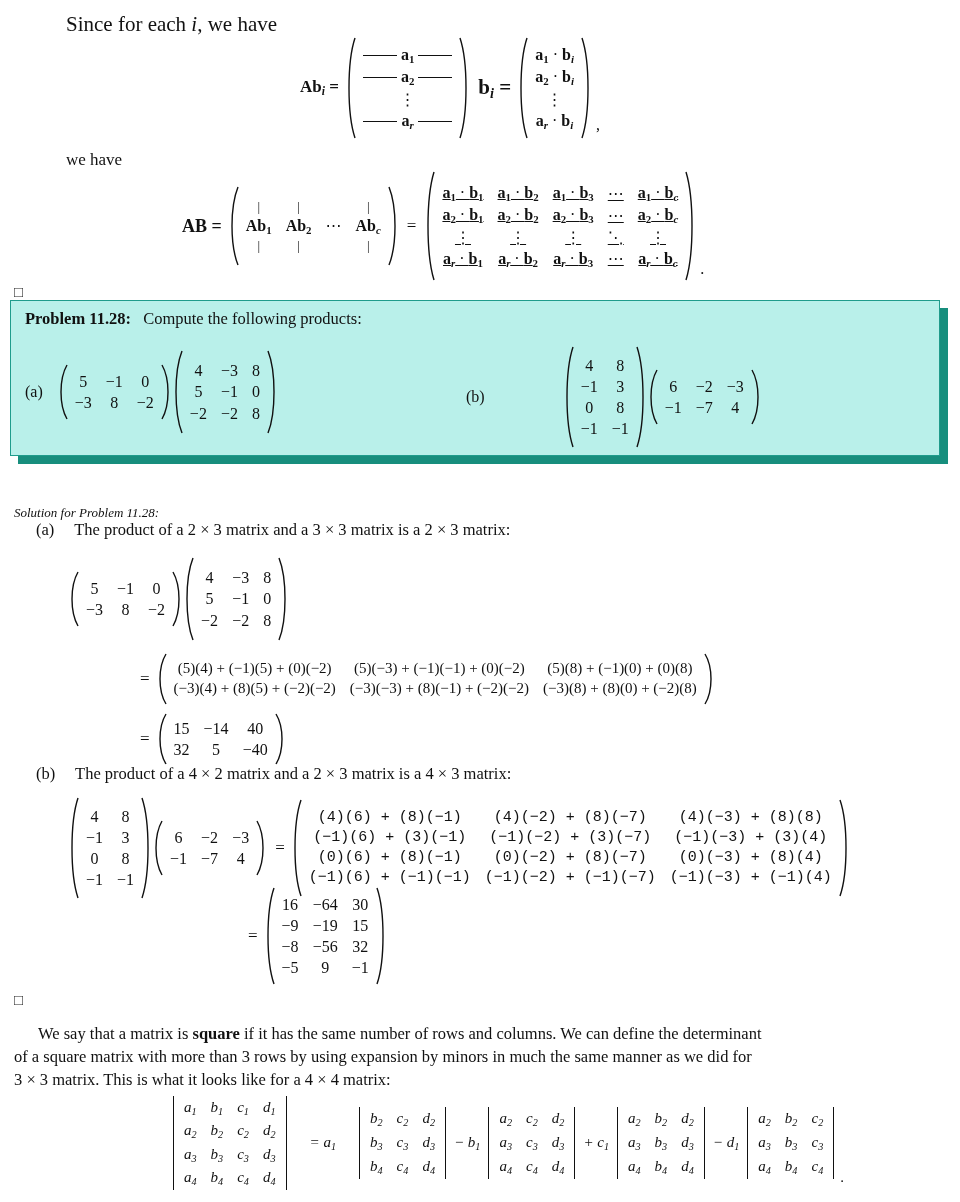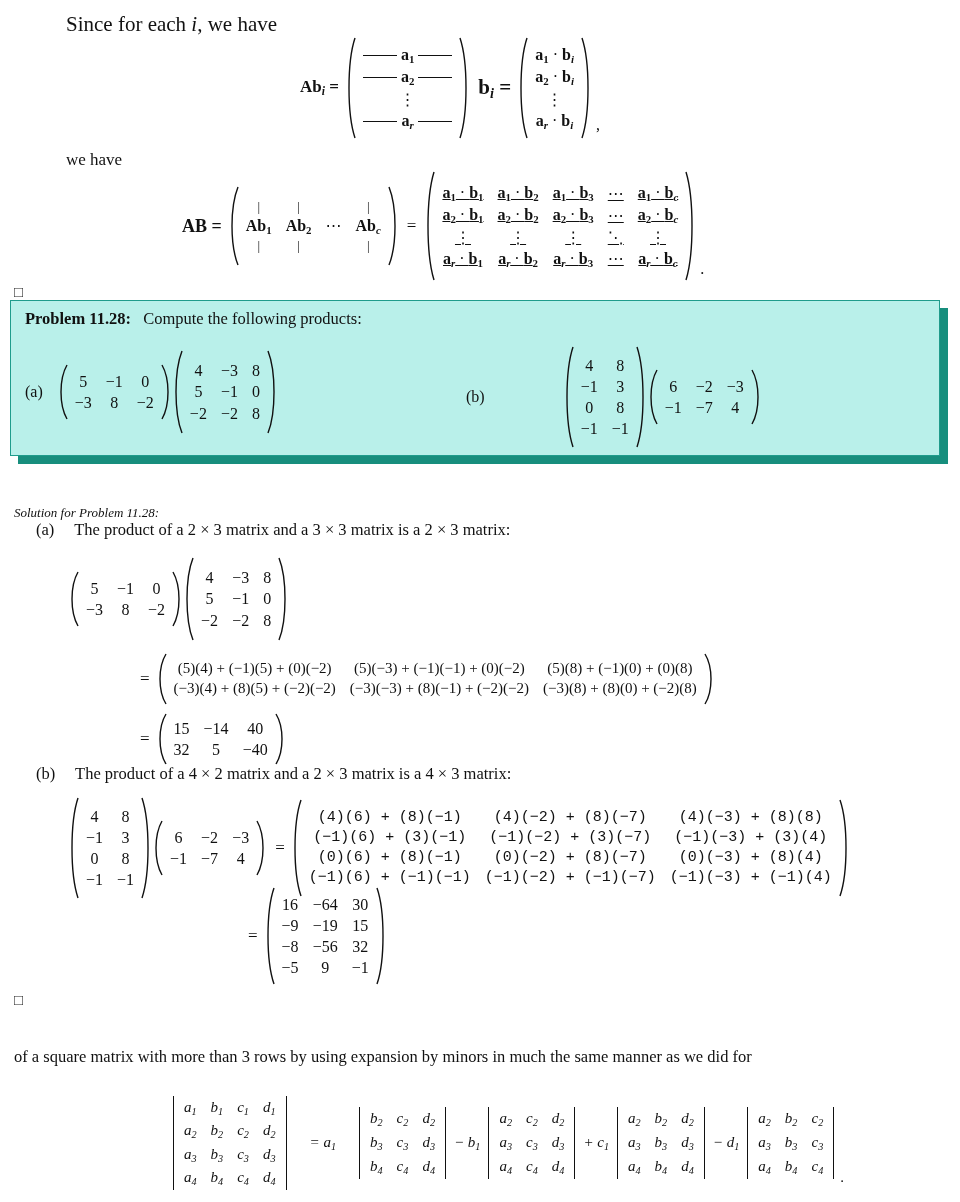--- a/index.html
+++ b/index.html
@@ -487,21 +487,25 @@
       <span class="paren">
           <svg viewBox="0 0 11 100" preserveAspectRatio="none">
             <path d="M1 2 C9 25, 9 75, 1 98" stroke="#111" fill="none" stroke-width="1.4"></path>
           </svg>
         </span>
     </span>
   </div>
 
   <div class="qmark" style="left:14px;top:992px;">□</div>
 
+  <div class="ln" style="left:38px;top:1024px;font-size:16.5px;">
+    We say that a matrix is <span class="bf">square</span> if it has the same number of rows and columns. We can define the determinant
+  </div>
   <div class="ln" style="left:14px;top:1047px;font-size:16.5px;">of a square matrix with more than 3 rows by using expansion by minors in much the same manner as we did for</div>
+  <div class="ln" style="left:14px;top:1070px;font-size:16.5px;">3 × 3 matrix. This is what it looks like for a 4 × 4 matrix:</div>
 
   <div class="row" style="position:absolute;left:170px;top:1096px;font-size:15px;">
     <span class="det" style="height:94px;">
       <span class="bar"></span>
       <span class="grid" style="grid-template-columns:repeat(4,auto);">
         <div class="it">a<span class="sub">1</span></div>
           <div class="it">b<span class="sub">1</span></div>
           <div class="it">c<span class="sub">1</span></div>
           <div class="it">d<span class="sub">1</span></div>
         <div class="it">a<span class="sub">2</span></div>

